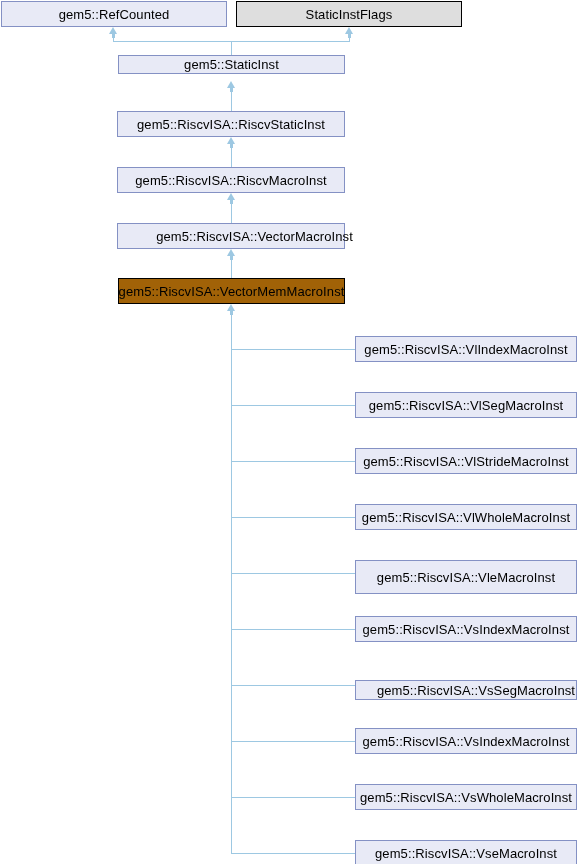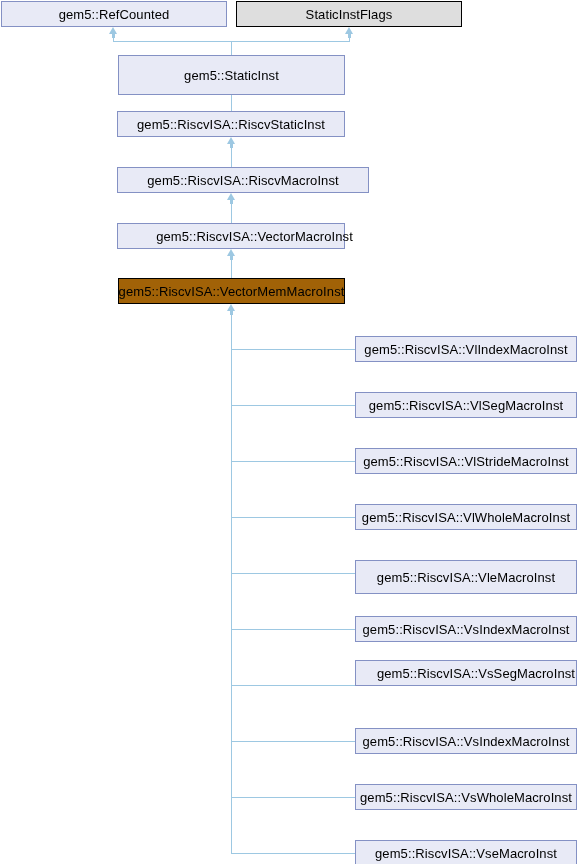--- a/index.html
+++ b/index.html
@@ -87,37 +87,37 @@
   <div class="edge v" style="left:113px; top:34px; height:8px;"></div>
 
   <div class="arrowhead" style="left:345px; top:27px;"></div>
   <div class="arrowstem" style="left:348px; top:34px;"></div>
   <div class="edge v" style="left:349px; top:34px; height:8px;"></div>
 
   <div class="edge h" style="left:113px; top:41px; width:237px;"></div>
 
   <div class="edge v" style="left:231px; top:41px; height:14px;"></div>
 
-  <div class="node normal" style="left:118px; top:55px; width:227px; height:40px;">
+  <div class="node normal" style="left:118px; top:55px; width:227px; height:19px;">
     <span>gem5::StaticInst</span>
   </div>
 
   <div class="arrowhead" style="left:227px; top:81px;"></div>
   <div class="arrowstem" style="left:230px; top:88px;"></div>
   <div class="edge v" style="left:231px; top:88px; height:23px;"></div>
 
   <div class="node normal" style="left:117px; top:111px; width:228px; height:26px;">
     <span>gem5::RiscvISA::RiscvStaticInst</span>
   </div>
 
   <div class="arrowhead" style="left:227px; top:137px;"></div>
   <div class="arrowstem" style="left:230px; top:144px;"></div>
   <div class="edge v" style="left:231px; top:144px; height:23px;"></div>
 
-  <div class="node normal" style="left:117px; top:167px; width:252px; height:26px;">
+  <div class="node normal" style="left:117px; top:167px; width:228px; height:26px;">
     <span>gem5::RiscvISA::RiscvMacroInst</span>
   </div>
 
   <div class="arrowhead" style="left:227px; top:193px;"></div>
   <div class="arrowstem" style="left:230px; top:200px;"></div>
   <div class="edge v" style="left:231px; top:200px; height:23px;"></div>
 
   <div class="node normal" style="left:117px; top:223px; width:228px; height:26px;padding-left:47px;">
     <span>gem5::RiscvISA::VectorMacroInst</span>
   </div>
@@ -159,21 +159,21 @@
   <div class="node normal" style="left:355px; top:560px; width:222px; height:34px;">
     <span>gem5::RiscvISA::VleMacroInst</span>
   </div>
 
   <div class="edge h" style="left:231px; top:629px; width:124px;"></div>
   <div class="node normal" style="left:355px; top:616px; width:222px; height:26px;">
     <span>gem5::RiscvISA::VsIndexMacroInst</span>
   </div>
 
   <div class="edge h" style="left:231px; top:685px; width:124px;"></div>
-  <div class="node normal" style="left:355px; top:660px; width:222px; height:26px;padding-left:20px;">
+  <div class="node normal" style="left:355px; top:680px; width:222px; height:20px;padding-left:20px;">
     <span>gem5::RiscvISA::VsSegMacroInst</span>
   </div>
 
   <div class="edge h" style="left:231px; top:741px; width:124px;"></div>
   <div class="node normal" style="left:355px; top:728px; width:222px; height:26px;">
     <span>gem5::RiscvISA::VsIndexMacroInst</span>
   </div>
 
   <div class="edge h" style="left:231px; top:797px; width:124px;"></div>
   <div class="node normal" style="left:355px; top:784px; width:222px; height:26px;">

